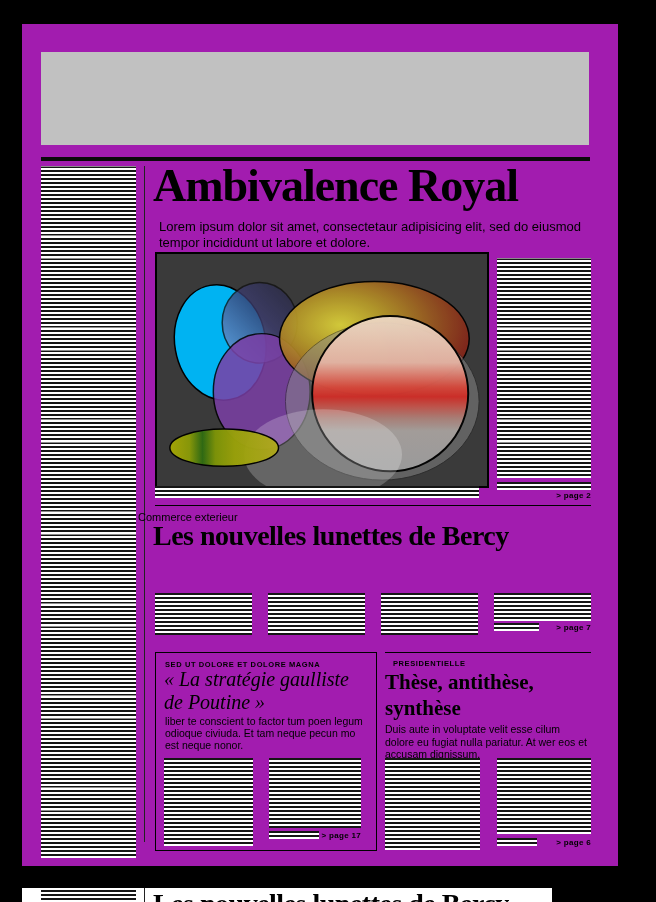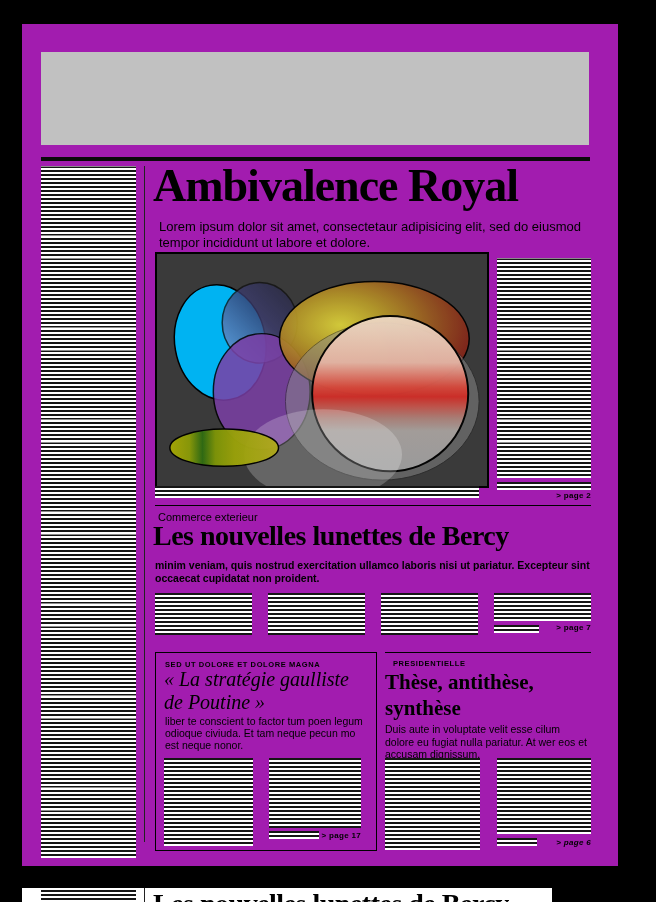--- a/index.html
+++ b/index.html
@@ -30,31 +30,31 @@
   .figure svg{display:block;width:100%;height:100%;}
 
   .cluster1{position:absolute;left:133px;top:462px;width:324px;height:12px;}
   .rightcol{position:absolute;left:475px;top:234px;width:94px;height:220px;}
   .rightcluster{position:absolute;left:475px;top:458px;width:94px;height:8px;}
 
   .ref{font:bold 8px/10px "Liberation Sans",sans-serif;letter-spacing:.3px;text-align:right;}
   .ref-p2{position:absolute;left:475px;top:467px;width:94px;}
 
   .rule1{position:absolute;left:133px;top:481px;width:436px;height:1px;background:#000;}
-  .kicker2{position:absolute;left:136px;top:487px;font:11px/12px "Liberation Sans",sans-serif;}
+  .kicker2{position:absolute;left:116px;top:487px;font:11px/12px "Liberation Sans",sans-serif;}
   h2{position:absolute;left:131px;top:496px;width:436px;margin:0;
      font:bold 28px/32px "Liberation Serif",serif;letter-spacing:-.5px;}
   .standfirst2{position:absolute;left:133px;top:535px;width:436px;margin:0;
      font:bold 10.5px/12.5px "Liberation Sans",sans-serif;}
 
   .blk{position:absolute;top:569px;width:97px;height:42px;}
   .b1{left:133px;} .b2{left:246px;} .b3{left:359px;}
   .blk4{position:absolute;left:472px;top:569px;width:97px;}
   .blk4main{width:97px;height:28px;}
-  .blk4row{display:flex;align-items:flex-end;margin-top:2px;}
+  .blk4row{display:flex;align-items:flex-start;margin-top:2px;}
   .blk4row .short{width:45px;height:8px;}
   .blk4row .ref{flex:1;}
 
   .box{position:absolute;left:133px;top:628px;width:222px;height:199px;
      border:1px solid #000;box-sizing:border-box;}
   .kicker{font:bold 7.5px/9px "Liberation Sans",sans-serif;letter-spacing:.6px;}
   .box .kicker{position:absolute;left:9px;top:7px;}
   .box h3{position:absolute;left:8px;top:15px;width:204px;margin:0;
      font:italic 20px/23px "Liberation Serif",serif;}
   .box .body{position:absolute;left:9px;top:62px;width:202px;margin:0;
@@ -66,21 +66,21 @@
   .bref{position:absolute;left:113px;top:178px;width:92px;}
 
   .rart{position:absolute;left:363px;top:628px;width:206px;}
   .rrule{width:206px;height:1px;background:#000;}
   .rart .kicker{margin-top:6px;margin-left:8px;}
   .rart h3{margin:1px 0 0 0;font:bold 21px/26px "Liberation Serif",serif;}
   .rart .body{margin:2px 0 0 0;font:10.5px/12.5px "Liberation Sans",sans-serif;}
   .rcolA{position:absolute;left:363px;top:734px;width:95px;height:92px;}
   .rcolB{position:absolute;left:475px;top:734px;width:94px;height:76px;}
   .rshort{position:absolute;left:475px;top:814px;width:40px;height:8px;}
-  .ref-p6{position:absolute;left:475px;top:814px;width:94px;font-style:italic;}
+  .ref-p6{position:absolute;left:475px;top:814px;width:94px;}
 
   .peek{position:absolute;left:22px;top:888px;width:530px;height:14px;background:#fff;overflow:hidden;}
   .peek-lines{position:absolute;left:19px;top:2px;width:95px;height:12px;}
   .peek-vdiv{position:absolute;left:122px;top:0;width:1px;height:14px;background:#222;}
   .peek-head{position:absolute;left:131px;top:0;white-space:nowrap;
      font:bold 28px/32px "Liberation Serif",serif;letter-spacing:-.5px;}
 </style>
 </head>
 <body>
 
@@ -140,21 +140,20 @@
   </div>
 
   <div class="cluster1 stripes"></div>
   <div class="rightcol stripes stripes-var"></div>
   <div class="rightcluster stripes"></div>
   <div class="ref ref-p2">&gt; page 2</div>
 
   <div class="rule1"></div>
   <div class="kicker2">Commerce exterieur</div>
   <h2>Les nouvelles lunettes de Bercy</h2>
-  <p class="standfirst2">minim veniam, quis nostrud exercitation ullamco laboris nisi ut pariatur. Excepteur sint occaecat cupidatat non proident.</p>
 
   <div class="blk b1 stripes"></div>
   <div class="blk b2 stripes"></div>
   <div class="blk b3 stripes"></div>
   <div class="blk4">
     <div class="blk4main stripes"></div>
     <div class="blk4row">
       <div class="short stripes"></div>
       <div class="ref">&gt; page 7</div>
     </div>

